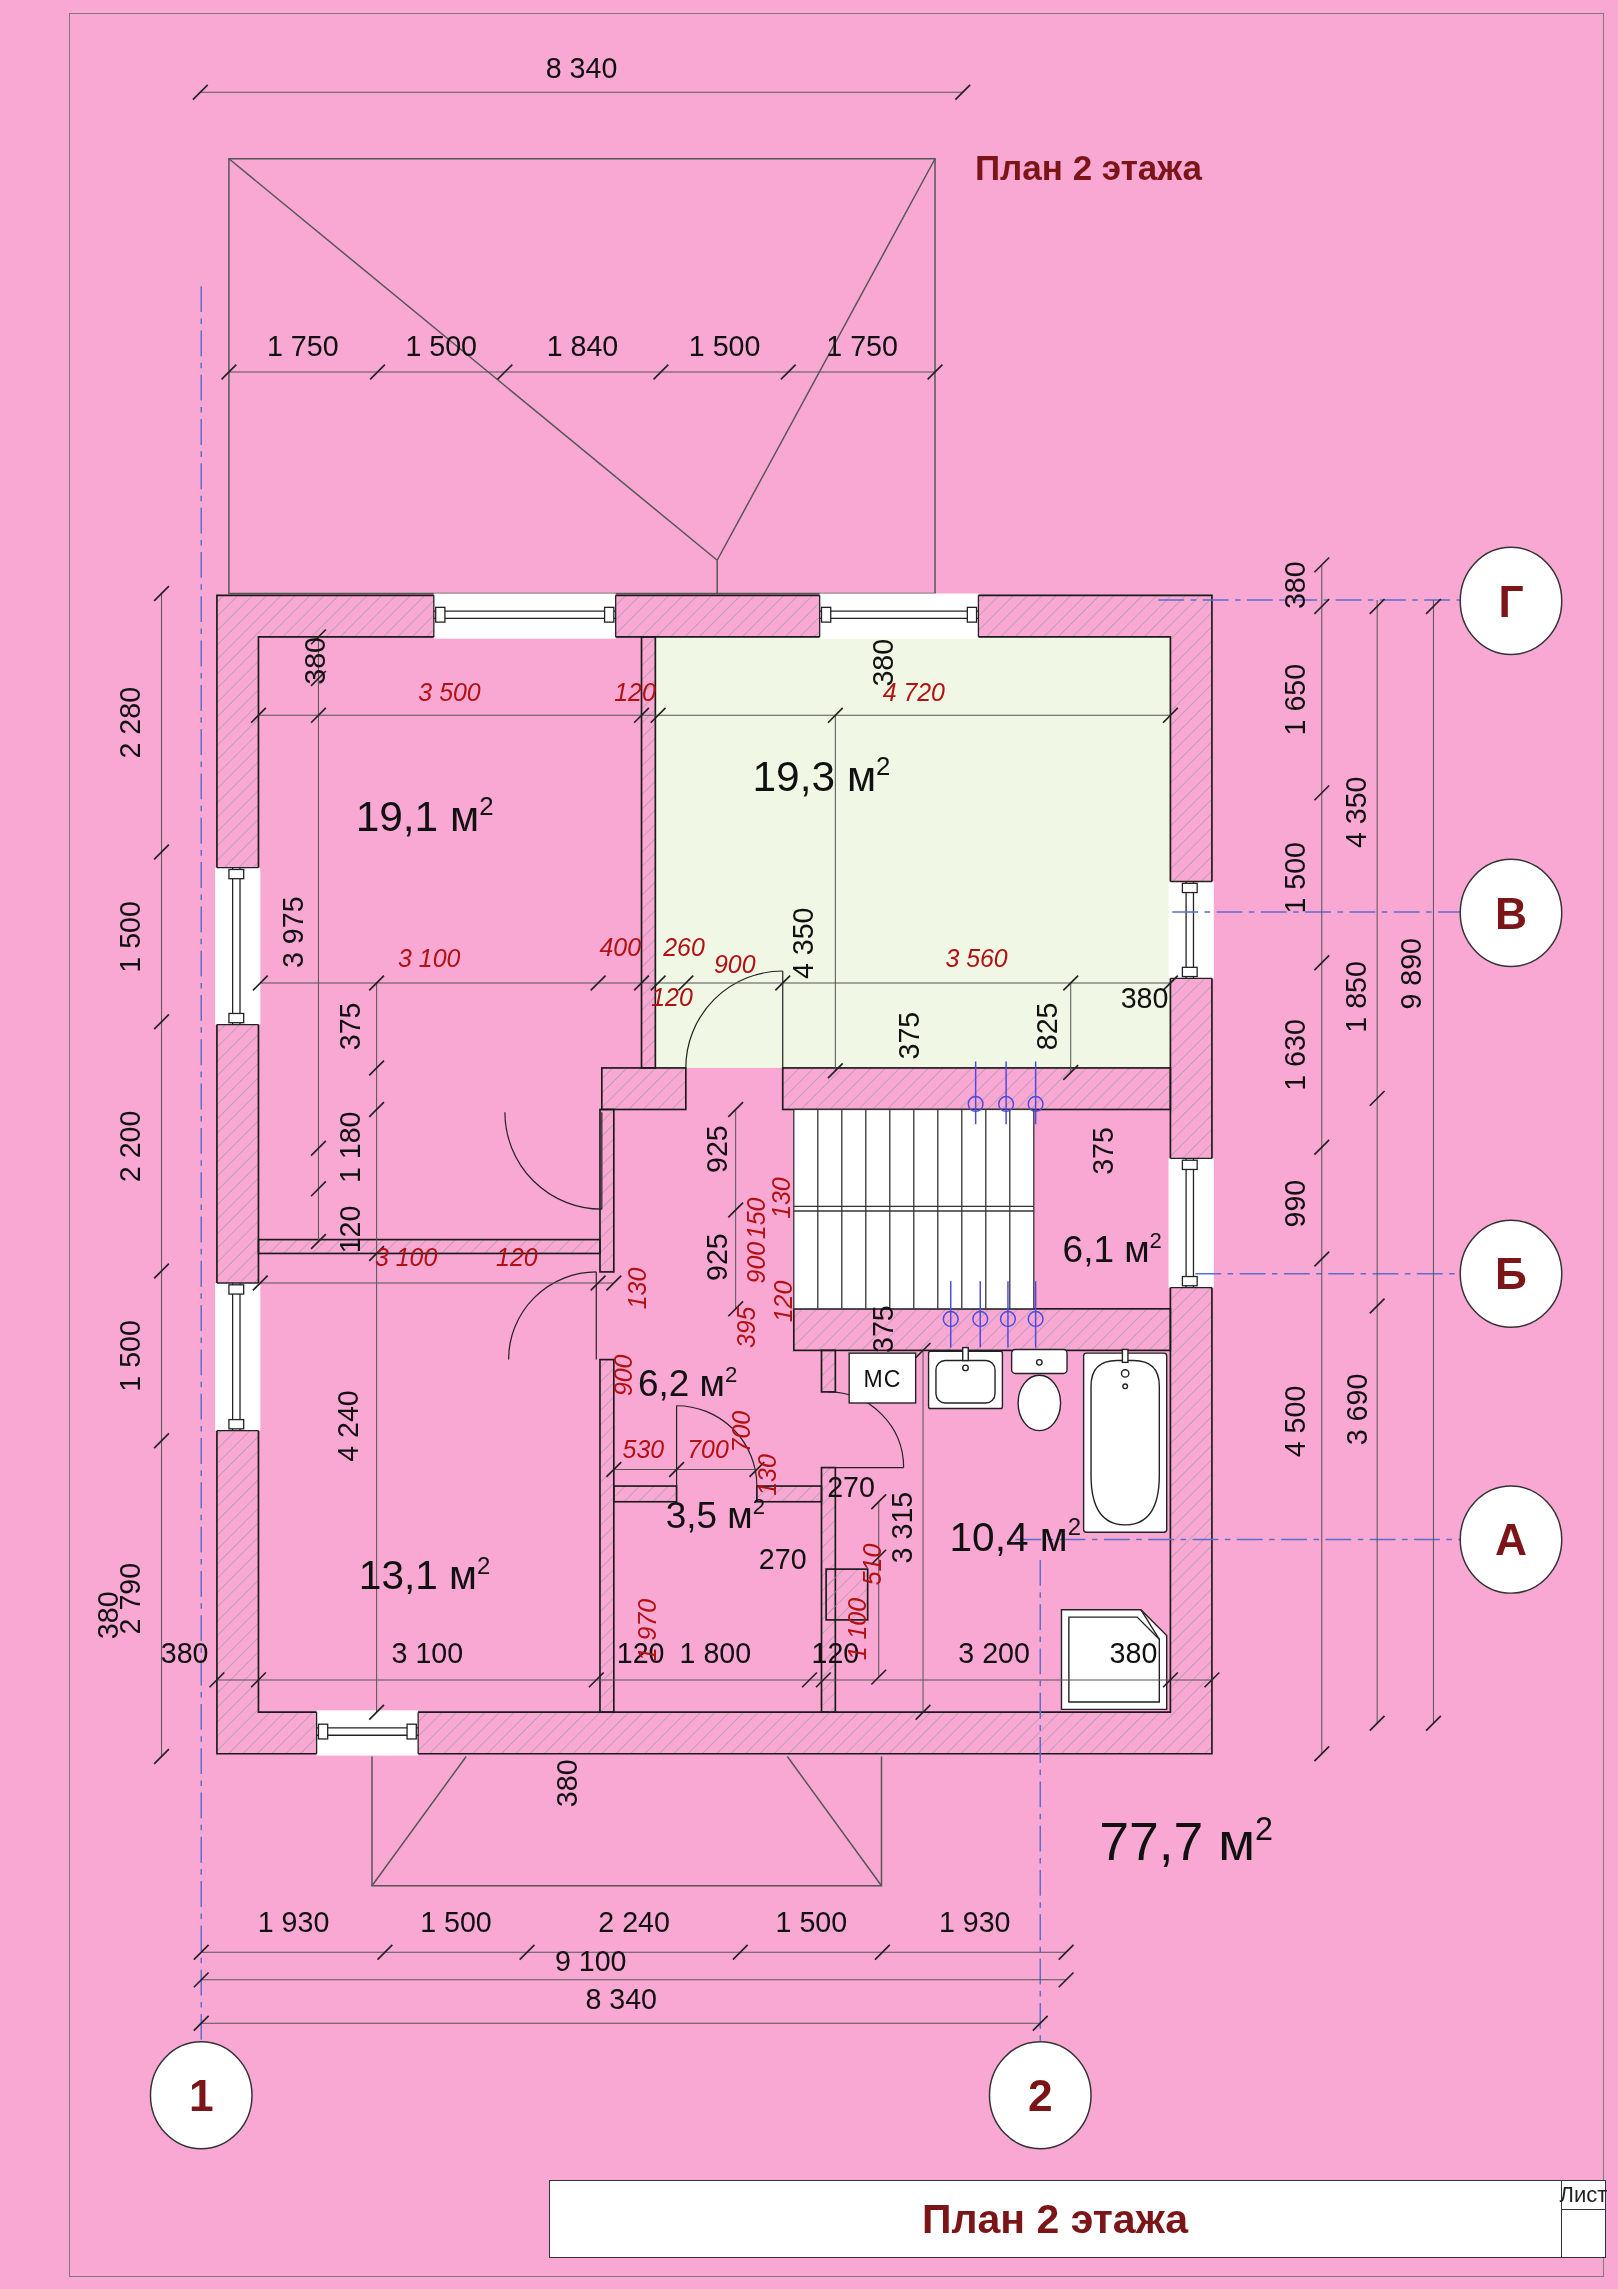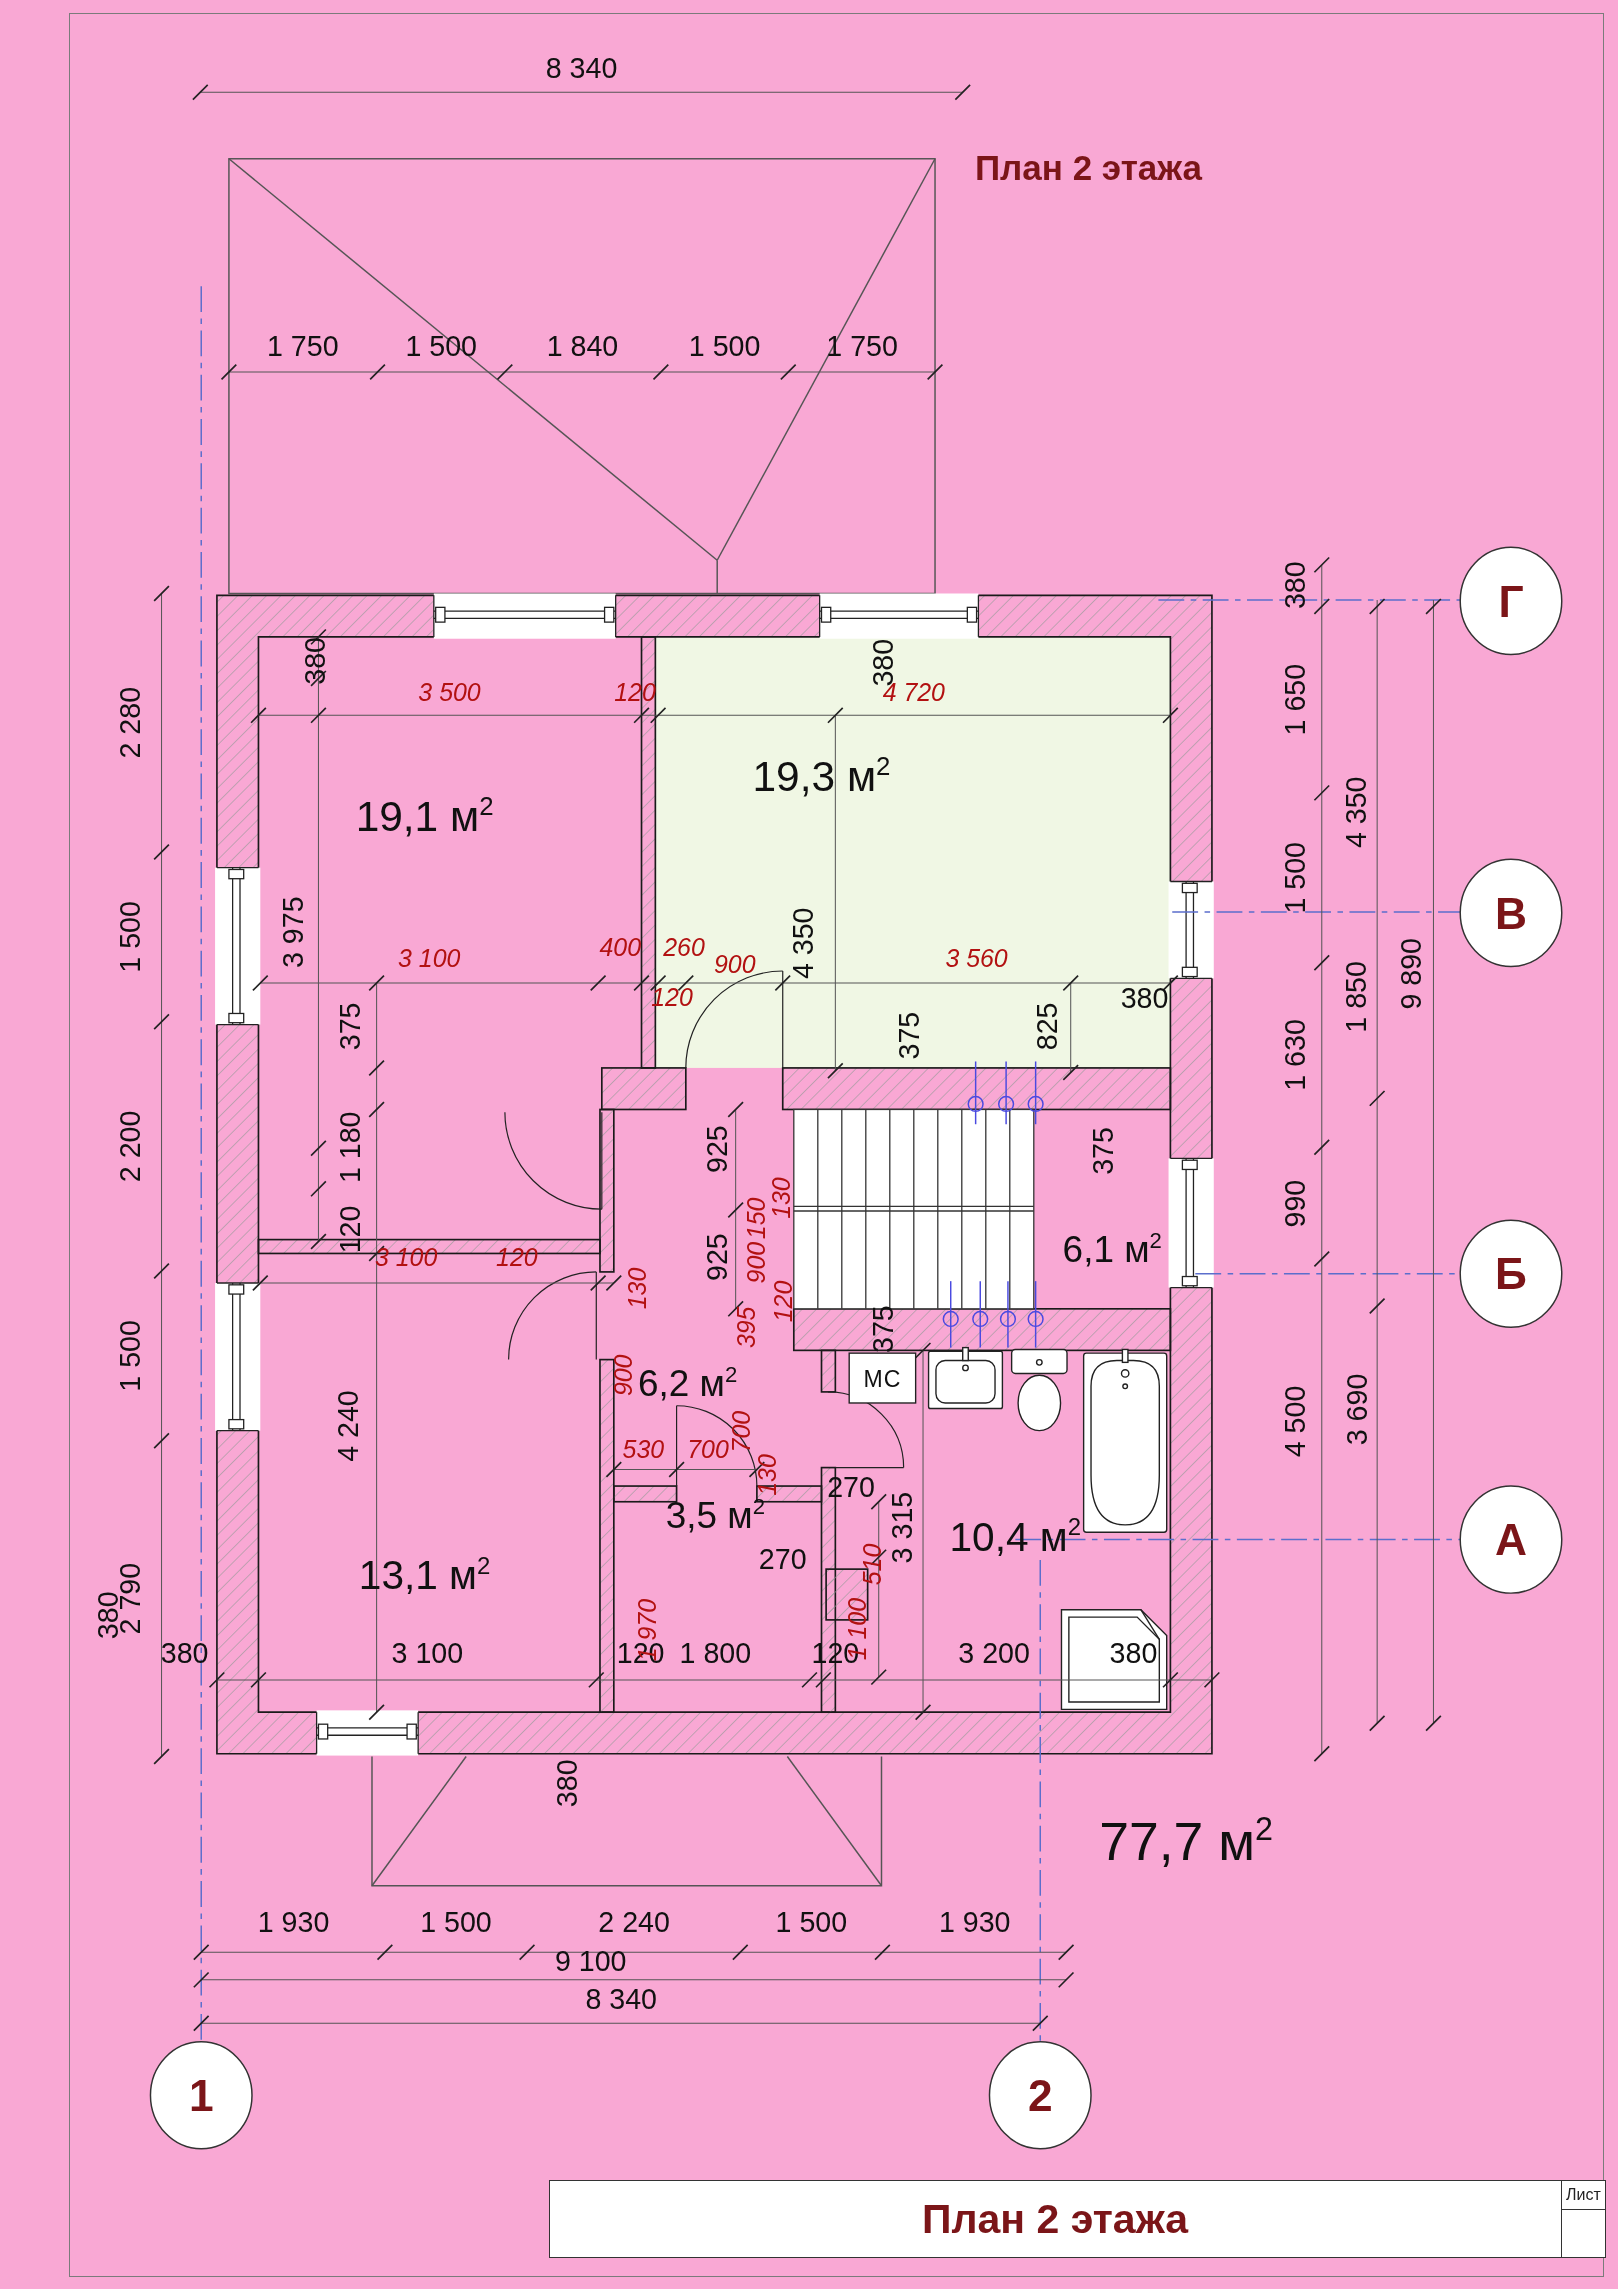--- a/index.html
+++ b/index.html
@@ -6,21 +6,21 @@
   .page{position:relative;width:1619px;height:2290px;background:#f9a8d4;overflow:hidden;
         font-family:"Liberation Sans","DejaVu Sans",sans-serif;}
   .frame{position:absolute;left:69px;top:13px;width:1533px;height:2262px;border:1.8px solid #7b7b7b;}
   .top-title{position:absolute;left:941px;top:148px;width:295px;text-align:center;
              font-size:35px;font-weight:bold;color:#7b1518;}
   .tblock{position:absolute;left:549px;top:2180px;width:1055px;height:76px;border:1.8px solid #333;background:#fff;}
   .tblock-title{position:absolute;left:0;top:0;width:1010px;height:100%;display:flex;align-items:center;justify-content:center;
                 font-size:41px;font-weight:bold;color:#7b1518;}
   .tblock-cell{position:absolute;right:0;top:0;width:43px;height:100%;border-left:1.8px solid #333;}
   .tblock-cell-top{height:28px;border-bottom:1.8px solid #333;display:flex;align-items:center;justify-content:center;
-                   font-size:16px;color:#222;}
+                   font-size:22px;color:#222;}
   svg{position:absolute;left:0;top:0;}
   svg text{text-anchor:middle;fill:#111;}
   .dim{font-size:31px;}
   .dimr{font-size:27px;font-style:italic;fill:#b21111;}
   .room{fill:#111;}
   .axisL{font-size:48px;font-weight:bold;fill:#7b1518;}
   .mc{font-size:25px;letter-spacing:1px;}
 </style>
 </head>
 <body>

